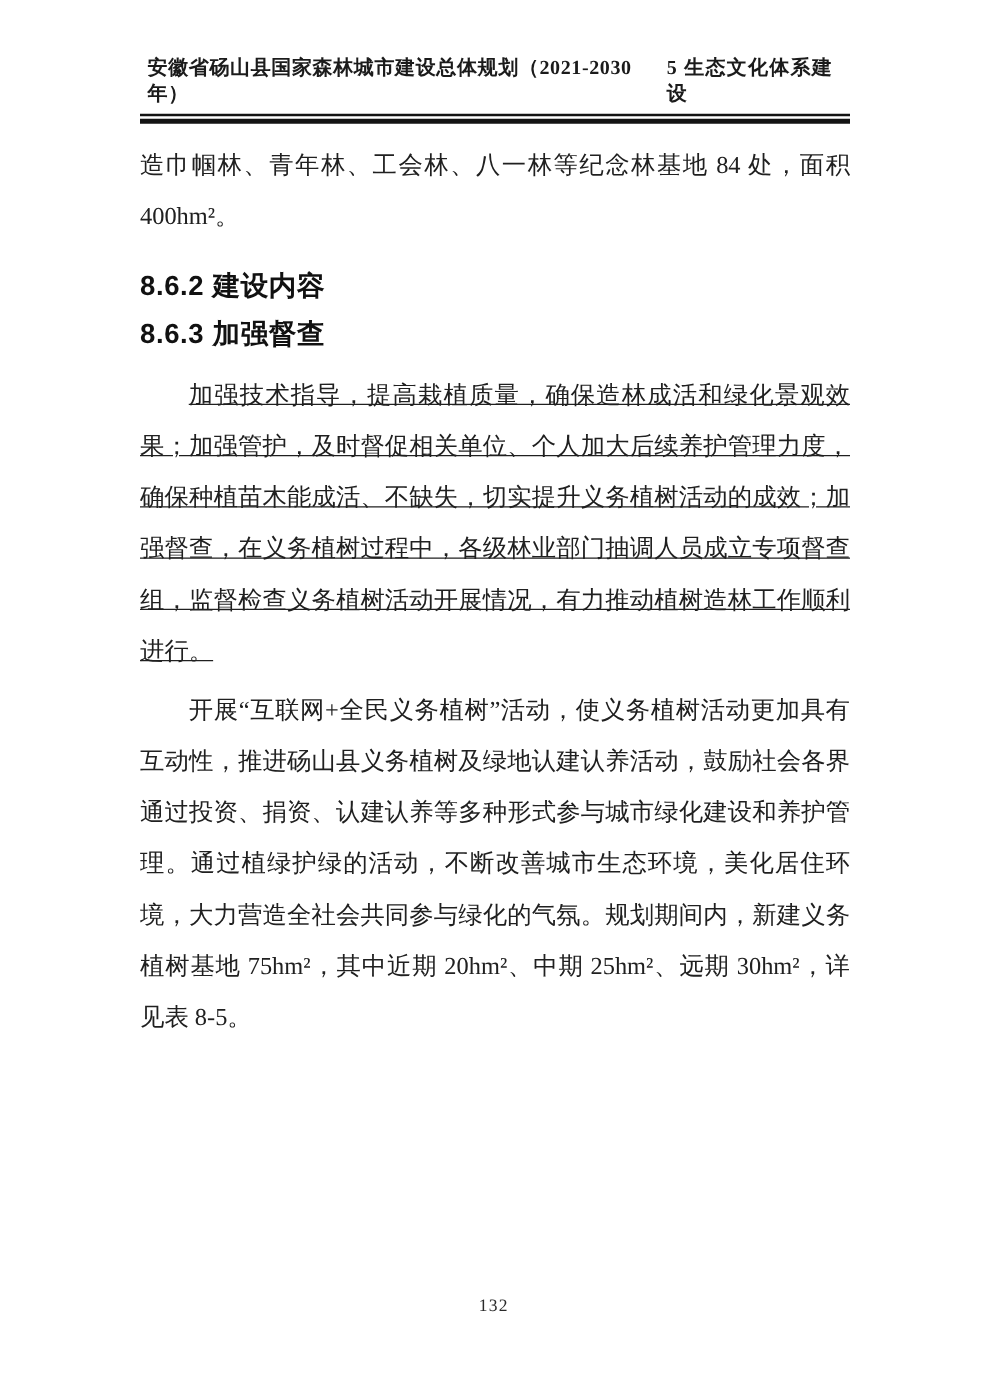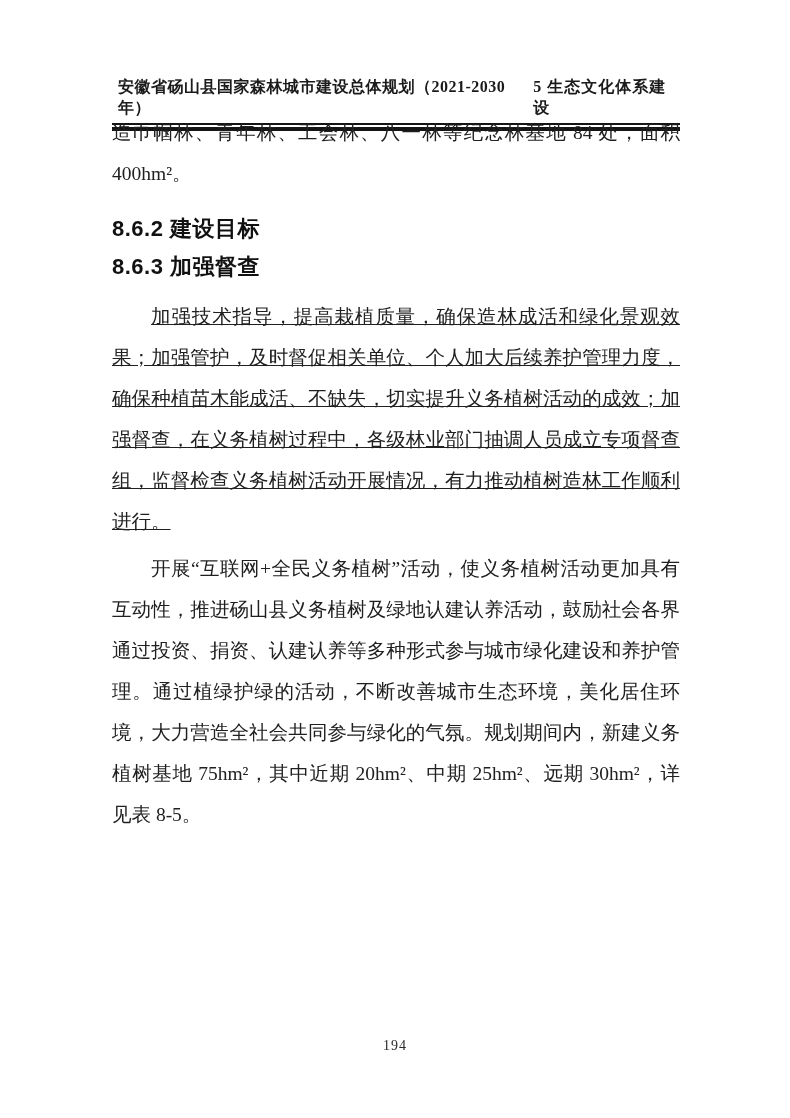--- a/index.html
+++ b/index.html
@@ -25,21 +25,21 @@
   }
   .header-row {
     display: flex;
     justify-content: space-between;
     align-items: baseline;
     font-size: 16px;
     font-weight: bold;
     line-height: 21px;
     color: #1b1b1b;
   }
-  .header-left { padding-left: 6px; letter-spacing: 0.5px; margin-top: 32px; }
+  .header-left { padding-left: 6px; letter-spacing: 0.5px; }
   .header-right { letter-spacing: 1px; }
   .header-rule {
     margin-top: 5px;
     height: 2px;
     border-top: 2px solid #141414;
     border-bottom: 4px solid #141414;
     background: #ffffff;
   }
   
   .content {
@@ -94,28 +94,28 @@
       <span class="header-left">安徽省砀山县国家森林城市建设总体规划（2021-2030 年）</span>
       <span class="header-right">5 生态文化体系建设</span>
     </div>
     <div class="header-rule"></div>
   </div>
 
   <div class="content">
 
     <p class="para cont-line">造巾帼林、青年林、工会林、八一林等纪念林基地 84 处，面积 400hm²。</p>
 
-    <h2 class="section-heading heading-1">8.6.2 建设目标</h2>
+    <h2 class="section-heading heading-1">8.6.2 建设内容</h2>
 
 
     <h2 class="section-heading heading-2">8.6.3 加强督查</h2>
 
     <p class="para indent para-c1">加强技术指导，提高栽植质量，确保造林成活和绿化景观效果；加强管护，及时督促相关单位、个人加大后续养护管理力度，确保种植苗木能成活、不缺失，切实提升义务植树活动的成效；加强督查，在义务植树过程中，各级林业部门抽调人员成立专项督查组，监督检查义务植树活动开展情况，有力推动植树造林工作顺利进行。</p>
 
     <p class="para indent para-c2">开展“互联网+全民义务植树”活动，使义务植树活动更加具有互动性，推进砀山县义务植树及绿地认建认养活动，鼓励社会各界通过投资、捐资、认建认养等多种形式参与城市绿化建设和养护管理。通过植绿护绿的活动，不断改善城市生态环境，美化居住环境，大力营造全社会共同参与绿化的气氛。规划期间内，新建义务植树基地 75hm²，其中近期 20hm²、中期 25hm²、远期 30hm²，详见表 8-5。</p>
 
   </div>
 
   <div class="footer">
-    <span>194</span>
+    <span>132</span>
   </div>
 
 </div>
 
 </body></html>

